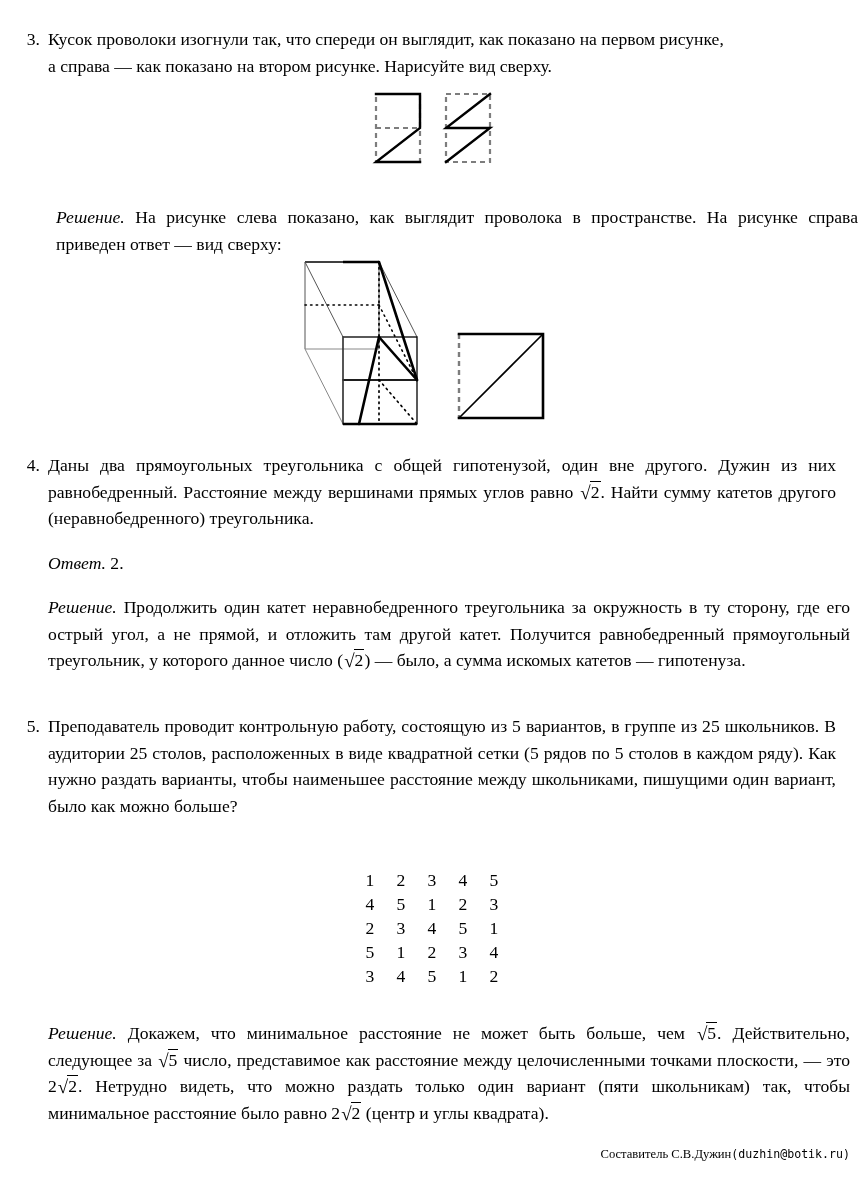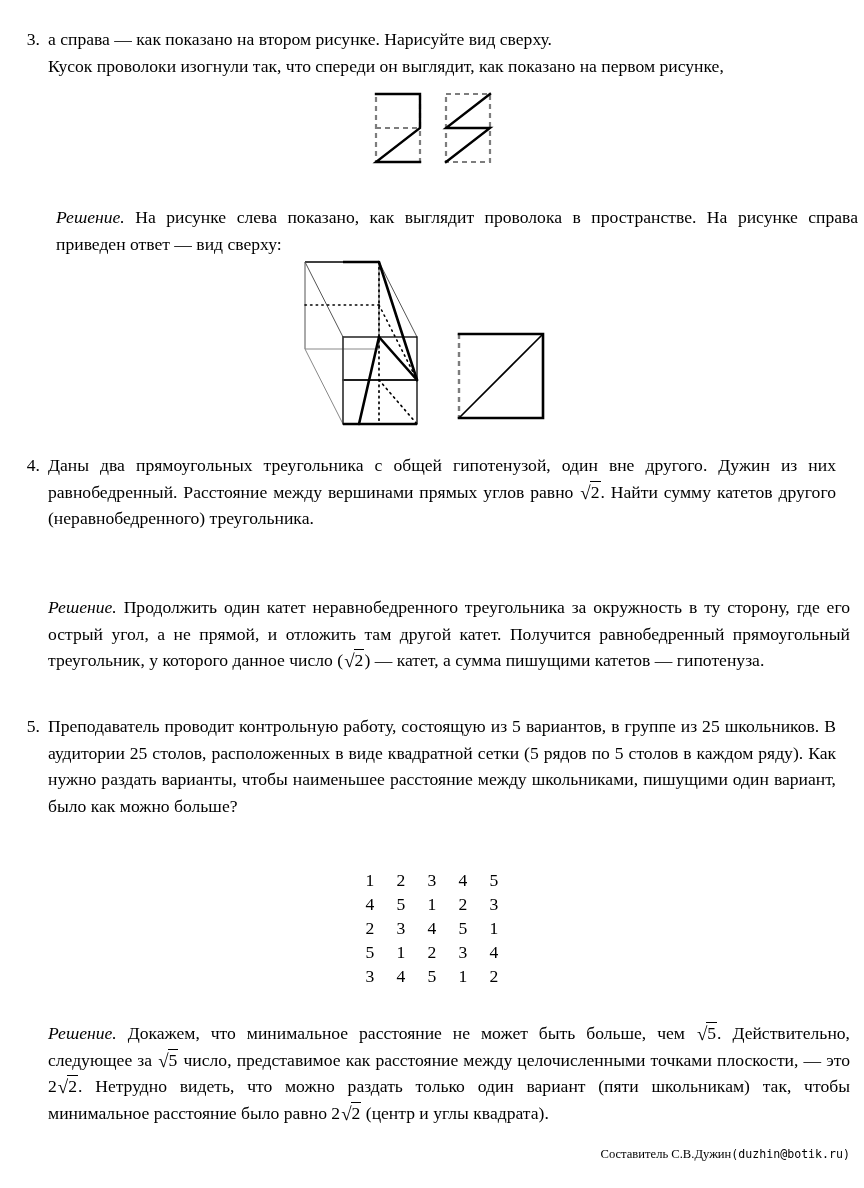--- a/index.html
+++ b/index.html
@@ -125,22 +125,22 @@
   }
 </style>
 </head>
 <body>
 
 <div class="page">
 
   <div class="problem" style="position:absolute; left:14px; top:26px; width:836px;">
     <div class="prob-num">3.</div>
     <div class="prob-body">
+      <div class="para">Кусок проволоки изогнули так, что спереди он выглядит, как показано на первом рисунке,</div>
       <div class="para">а справа — как показано на втором рисунке. Нарисуйте вид сверху.</div>
-      <div class="para">Кусок проволоки изогнули так, что спереди он выглядит, как показано на первом рисунке,</div>
     </div>
   </div>
 
   <div class="fig-row" style="position:absolute; left:0; top:88px; width:864px;">
     <svg width="145" height="80" viewBox="0 0 145 80">
 
       <g>
 
         <rect x="16" y="6" width="44" height="68" fill="none" stroke="#7d7d7d" stroke-width="2.2" stroke-dasharray="5,4"></rect>
 
@@ -221,24 +221,30 @@
     </div>
   </div>
 
   <div class="problem" style="position:absolute; left:14px; top:452px; width:836px;">
     <div class="prob-num">4.</div>
     <div class="prob-body">
       <p class="para"><span>Даны два прямоугольных треугольника с общей гипотенузой, один вне другого. Дужин из них равнобедренный. Расстояние между вершинами прямых углов равно </span><span class="sqrt"><span class="radical">√</span><span class="rad-arg">2</span></span><span>. Найти сумму катетов другого (неравнобедренного) треугольника.</span></p>
     </div>
   </div>
 
+  <div style="position:absolute; left:48px; top:550px; width:802px;">
+    <p class="para">
+      <span class="lead">Ответ.</span>
+      <span>2.</span>
+    </p>
+  </div>
 
   <div style="position:absolute; left:48px; top:594px; width:802px;">
     <p class="para"><span class="lead">Решение.</span>
-      <span>Продолжить один катет неравнобедренного треугольника за окружность в ту сторону, где его острый угол, а не прямой, и отложить там другой катет. Получится равнобедренный прямоугольный треугольник, у которого данное число (</span><span class="sqrt"><span class="radical">√</span><span class="rad-arg">2</span></span><span>) — катет, а сумма пишущими катетов — гипотенуза.</span></p>
+      <span>Продолжить один катет неравнобедренного треугольника за окружность в ту сторону, где его острый угол, а не прямой, и отложить там другой катет. Получится равнобедренный прямоугольный треугольник, у которого данное число (</span><span class="sqrt"><span class="radical">√</span><span class="rad-arg">2</span></span><span>) — было, а сумма искомых катетов — гипотенуза.</span></p>
   </div>
 
   <div class="problem" style="position:absolute; left:14px; top:713px; width:836px;">
     <div class="prob-num">5.</div>
     <div class="prob-body">
       <p class="para">Преподаватель проводит контрольную работу, состоящую из 5 вариантов, в группе из 25 школьников. В аудитории 25 столов, расположенных в виде квадратной сетки (5 рядов по 5 столов в каждом ряду). Как нужно раздать варианты, чтобы наименьшее расстояние между школьниками, пишущими один вариант, было как можно больше?</p>
     </div>
   </div>
 
 

